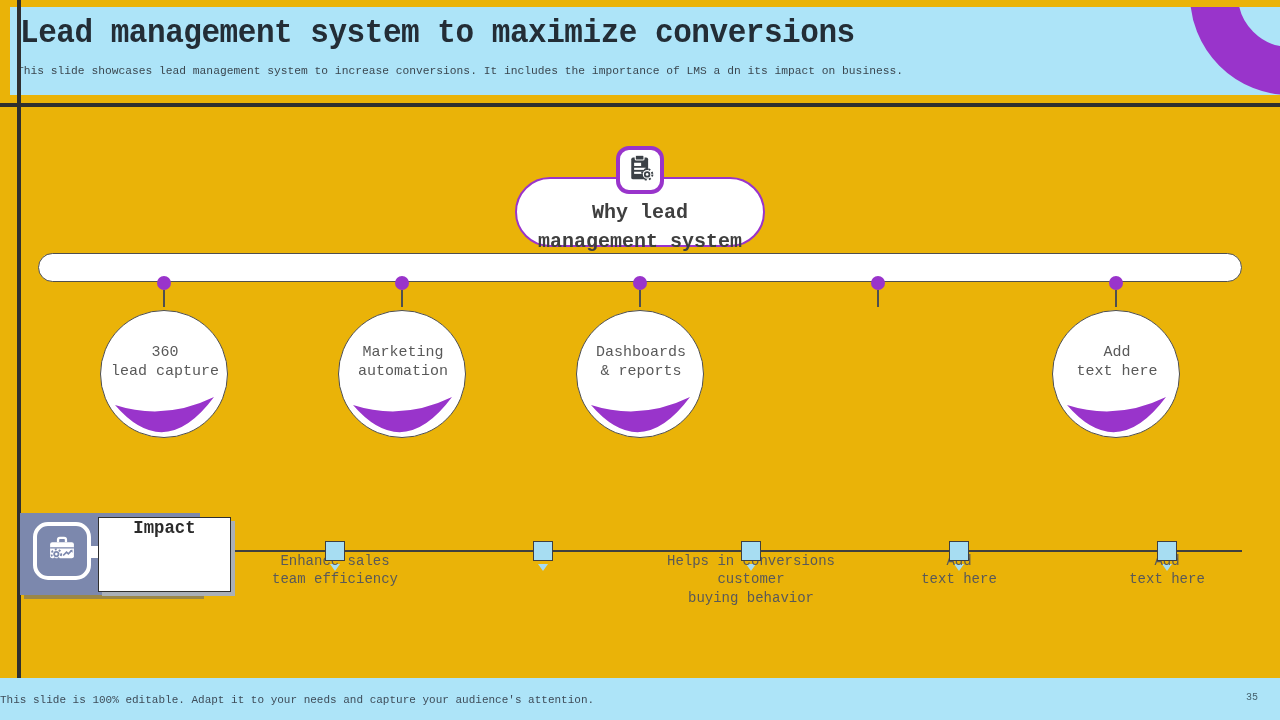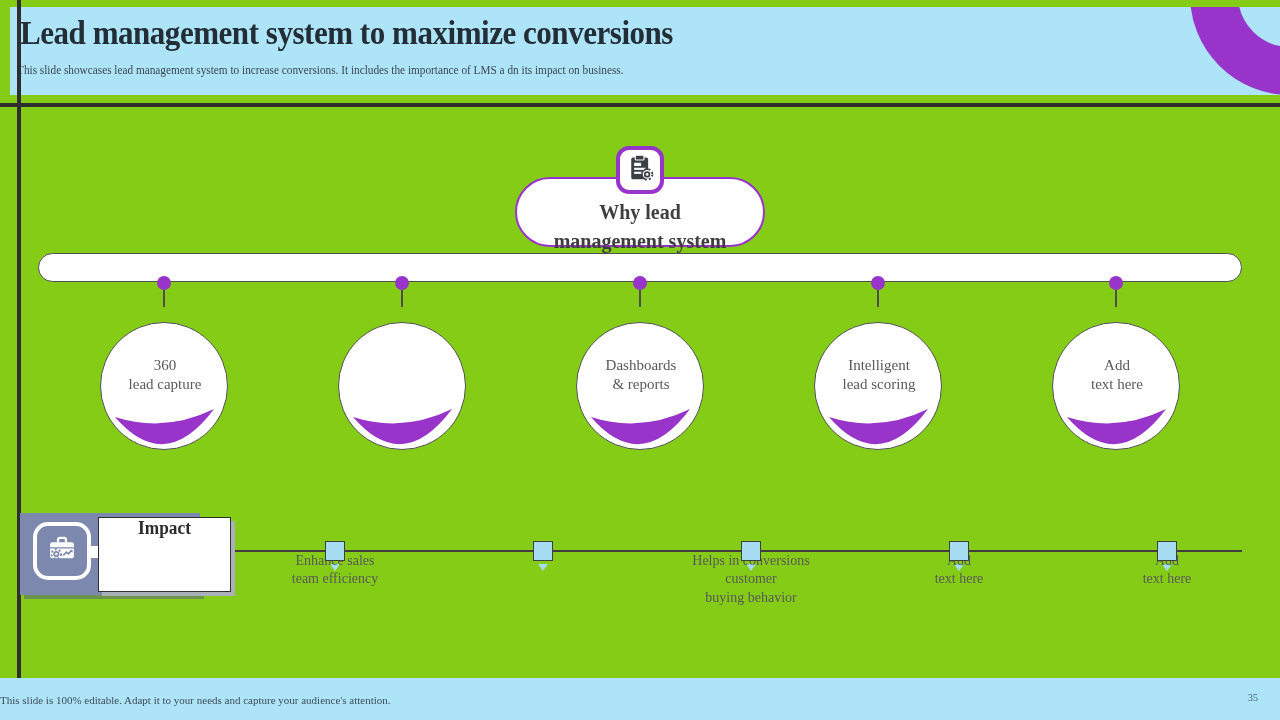--- a/index.html
+++ b/index.html
@@ -1,18 +1,18 @@
 <!DOCTYPE html>
 <html><head>
 <meta charset="utf-8">
 <style>
   html,body{margin:0;padding:0;background:#ffffff;}
   #slide{
     position:relative;width:1280px;height:720px;overflow:hidden;
-    font-family:Liberation Serif, serif;background:#84cc16;
+    font-family:Liberation Mono, monospace;background:#eab308;
   }
   
   .header{
     position:absolute;left:10px;top:7px;width:1270px;height:88px;
     background:#ade4f8;overflow:hidden;
   }
   .ring{
     position:absolute;left:1180px;top:-112px;width:200px;height:200px;
     box-sizing:border-box;border:48px solid #9934cb;border-radius:50%;
   }
@@ -44,21 +44,21 @@
   }
 
   
   .stadium-bar{
     position:absolute;left:38px;top:253px;width:1204px;height:29px;box-sizing:border-box;
     border:1.5px solid #4f4f4f;border-radius:15px;background:#ffffff;
   }
   .dot{position:absolute;top:276px;width:14px;height:14px;border-radius:50%;background:#9934cb;z-index:2;}
   .stick{position:absolute;top:290px;width:1.5px;height:17px;background:#4f4f4f;}
   .fcircle{
-    position:absolute;top:322px;width:128px;height:128px;box-sizing:border-box;
+    position:absolute;top:310px;width:128px;height:128px;box-sizing:border-box;
     border:1.5px solid #4f4f4f;border-radius:50%;background:#ffffff;overflow:hidden;
   }
   .fcircle .swoosh{position:absolute;left:0;top:0;width:128px;height:128px;}
   .fcircle .flabel{
     position:absolute;left:0;top:0;width:128px;height:104px;
     display:flex;align-items:center;justify-content:center;text-align:center;
     font-size:15px;color:#595959;line-height:1.25;white-space:pre-line;
   }
 
   
@@ -144,41 +144,36 @@
     <div class="flabel">360
 lead capture</div>
   </div>
 
   <div class="dot" style="left:395px"></div>
   <div class="stick" style="left:401px"></div>
   <div class="fcircle" style="left:338px">
     <svg class="swoosh" viewBox="-64 -64 128 128">
         <path d="M -50 30 Q 0 46 49 22 Q 0 88 -50 30 Z" fill="#9934cb"></path>
       </svg>
+    <div class="flabel">Marketing
+automation</div>
   </div>
 
   <div class="dot" style="left:633px"></div>
   <div class="stick" style="left:639px"></div>
   <div class="fcircle" style="left:576px">
     <svg class="swoosh" viewBox="-64 -64 128 128">
         <path d="M -50 30 Q 0 46 49 22 Q 0 88 -50 30 Z" fill="#9934cb"></path>
       </svg>
     <div class="flabel">Dashboards
 &amp; reports</div>
   </div>
 
   <div class="dot" style="left:871px"></div>
   <div class="stick" style="left:877px"></div>
-  <div class="fcircle" style="left:814px">
-    <svg class="swoosh" viewBox="-64 -64 128 128">
-        <path d="M -50 30 Q 0 46 49 22 Q 0 88 -50 30 Z" fill="#9934cb"></path>
-      </svg>
-    <div class="flabel">Intelligent
-lead scoring</div>
-  </div>
 
   <div class="dot" style="left:1109px"></div>
   <div class="stick" style="left:1115px"></div>
   <div class="fcircle" style="left:1052px">
     <svg class="swoosh" viewBox="-64 -64 128 128">
         <path d="M -50 30 Q 0 46 49 22 Q 0 88 -50 30 Z" fill="#9934cb"></path>
       </svg>
     <div class="flabel">Add
 text here</div>
   </div>

